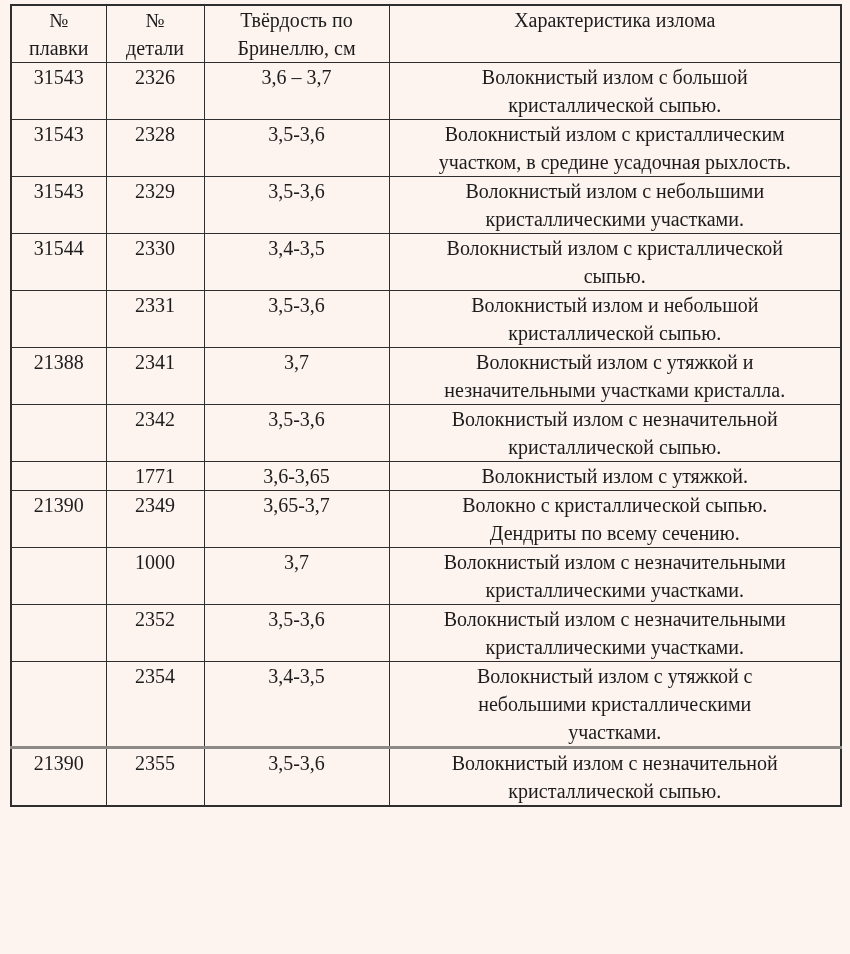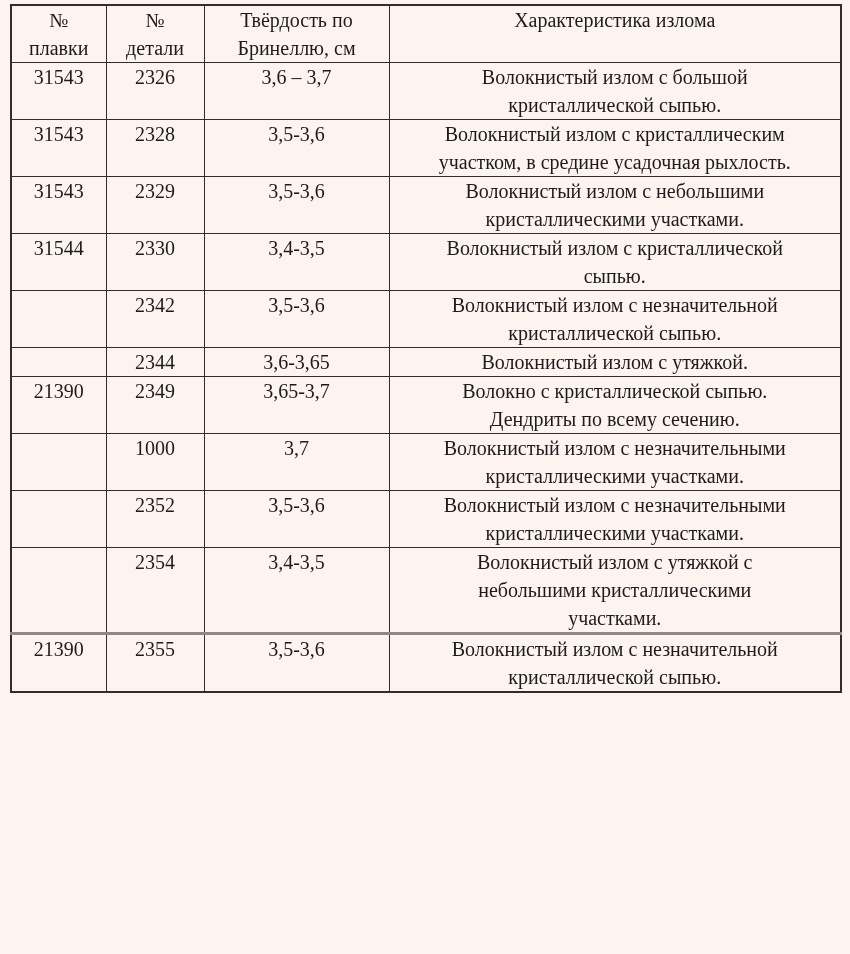--- a/index.html
+++ b/index.html
@@ -85,28 +85,42 @@
   </tr>
         <tr>
     <td>31544</td>
     <td>2330</td>
     <td>3,4-3,5</td>
     <td>Волокнистый излом с кристаллической
 сыпью.</td>
   </tr>
         <tr>
     <td></td>
+    <td>2331</td>
+    <td>3,5-3,6</td>
+    <td>Волокнистый излом и небольшой
+кристаллической сыпью.</td>
+  </tr>
+        <tr>
+    <td>21388</td>
+    <td>2341</td>
+    <td>3,7</td>
+    <td>Волокнистый излом с утяжкой и
+незначительными участками кристалла.</td>
+  </tr>
+        <tr>
+    <td></td>
     <td>2342</td>
     <td>3,5-3,6</td>
     <td>Волокнистый излом с незначительной
 кристаллической сыпью.</td>
   </tr>
         <tr>
     <td></td>
-    <td>2344</td>
+    <td>1771</td>
     <td>3,6-3,65</td>
     <td>Волокнистый излом с утяжкой.</td>
   </tr>
         <tr>
     <td>21390</td>
     <td>2349</td>
     <td>3,65-3,7</td>
     <td>Волокно с кристаллической сыпью.
 Дендриты по всему сечению.</td>
   </tr>

